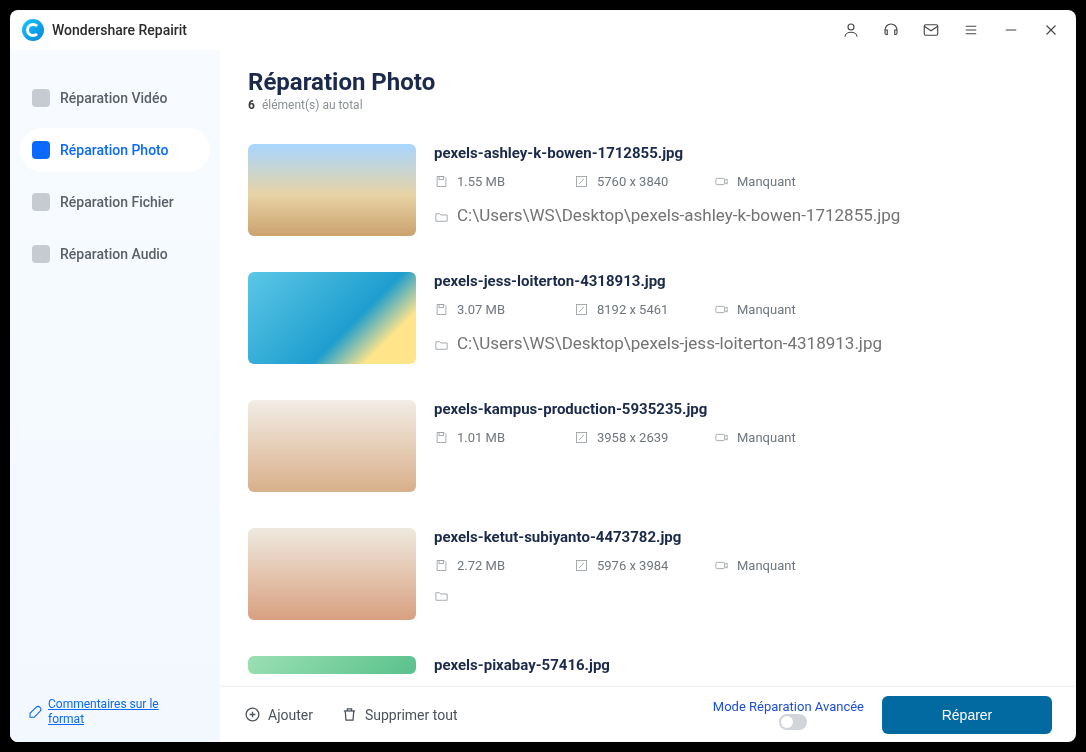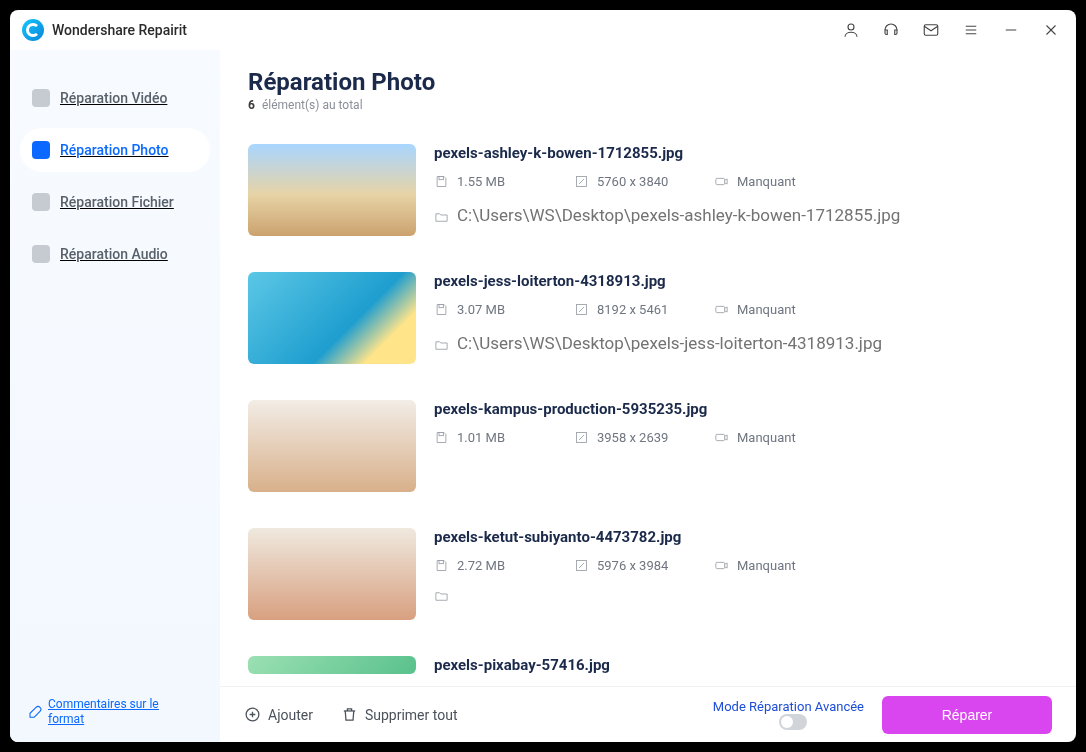--- a/index.html
+++ b/index.html
@@ -8,21 +8,21 @@
   body{background:#000;font-family:-apple-system,BlinkMacSystemFont,"Segoe UI",Roboto,Arial,sans-serif;display:flex;align-items:center;justify-content:center;height:752px;}
   .window{width:1066px;height:732px;background:#fff;border-radius:8px;display:flex;flex-direction:column;overflow:hidden;}
   .titlebar{height:40px;display:flex;align-items:center;padding:0 12px;}
   .titlebar .appicon{width:22px;height:22px;border-radius:50%;background:linear-gradient(135deg,#15c8ff,#0a84d8);margin-right:8px;position:relative;}
   .titlebar .appicon::after{content:"";position:absolute;inset:4px;border:3px solid #fff;border-right-color:transparent;border-radius:50%;}
   .appname{font-weight:500;color:#2a2a2a;font-size:14px;}
   .titlebar .spacer{flex:1;}
   .titlebar .hicon{width:26px;height:26px;display:flex;align-items:center;justify-content:center;margin-left:14px;color:#444;}
   .titlebar svg{width:18px;height:18px;stroke:currentColor;fill:none;stroke-width:1.5;}
   .body{flex:1;display:flex;min-height:0;}
-  .sidebar{width:210px;background:linear-gradient(180deg,#f7fbff,#f3f8ff);display:flex;flex-direction:column;padding:22px 10px 0 10px;text-decoration:underline;}
+  .sidebar{width:210px;background:linear-gradient(180deg,#f7fbff,#f3f8ff);display:flex;flex-direction:column;padding:22px 10px 0 10px;}
   .nav-item{display:flex;align-items:center;height:44px;padding:0 12px;border-radius:22px;color:#58606a;font-size:14px;font-weight:500;margin:4px 0;}
   .nav-item .nicon{width:18px;height:18px;margin-right:10px;border-radius:4px;background:#c6cbd2;}
   .nav-item.active{background:#fff;color:#0b69ff;}
   .nav-item.active .nicon{background:#0b69ff;}
   .sidebar .spacer{flex:1;}
   .feedback{display:flex;align-items:center;color:#0b69ff;font-size:12px;padding:6px 6px 14px 6px;}
   .feedback svg{width:16px;height:16px;margin-right:6px;stroke:#0b69ff;fill:none;stroke-width:1.6;}
   .feedback span{text-decoration:underline;line-height:1.3;max-width:140px;}
   .main{flex:1;display:flex;flex-direction:column;min-width:0;}
   .page-head{padding:18px 28px 6px 28px;}
@@ -41,21 +41,21 @@
   .meta .cell.c3{}
   .meta svg,.path svg{width:15px;height:15px;stroke:#9aa0a8;fill:none;stroke-width:1.4;margin-right:8px;flex-shrink:0;}
   .path{display:flex;align-items:flex-end;color:#737373;font-size:17px;}
   .footer{height:56px;border-top:1px solid #eef1f4;display:flex;align-items:center;padding:0 24px;}
   .fbtn{display:flex;align-items:center;color:#4b525a;font-size:14px;margin-right:28px;}
   .fbtn svg{width:17px;height:17px;stroke:#4b525a;fill:none;stroke-width:1.8;margin-right:7px;}
   .footer .spacer{flex:1;}
   .adv{display:flex;align-items:center;color:#1d4ed8;font-size:13px;margin-right:18px;flex-direction:column;}
   .toggle{width:28px;height:16px;border-radius:10px;background:#d1d5da;margin-left:10px;position:relative;}
   .toggle::after{content:"";position:absolute;width:12px;height:12px;background:#fff;border-radius:50%;top:2px;left:2px;}
-  .repair{background:#d946ef;color:#fff;font-size:14px;font-weight:500;border:none;border-radius:6px;width:170px;height:38px;}
+  .repair{background:#0369a1;color:#fff;font-size:14px;font-weight:500;border:none;border-radius:6px;width:170px;height:38px;}
 
   
   .t0{background:linear-gradient(180deg,#a9d6ff 0%,#e7d3a6 55%,#cba26e 100%);}
   .t1{background:linear-gradient(135deg,#5cc7e6,#1e9ecf 60%,#ffe48a 80%);}
   .t2{background:linear-gradient(180deg,#f2ede6,#d8b08a);}
   .t3{background:linear-gradient(180deg,#efe9df,#d8a080);}
   .t4{background:linear-gradient(135deg,#9be0b3,#59c18c);} 
 </style>
 </head>
 <body>

